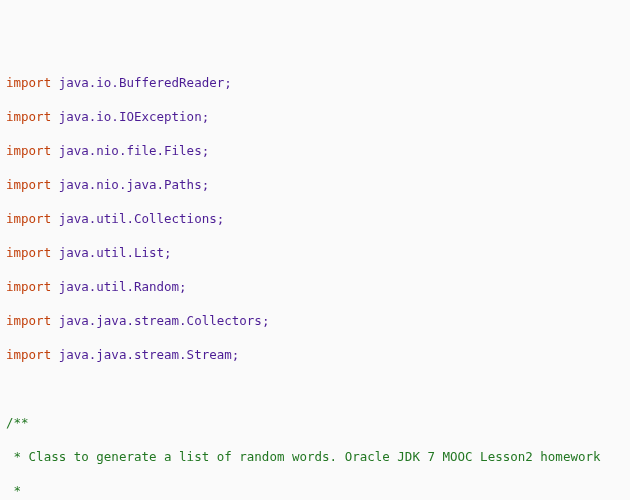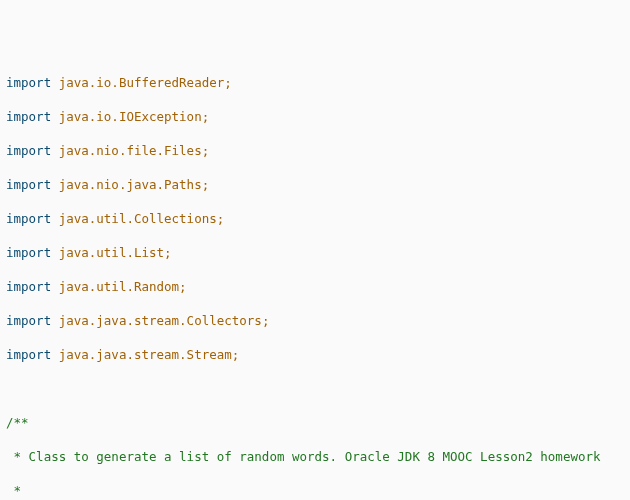--- a/index.html
+++ b/index.html
@@ -9,42 +9,42 @@
     font-family: "Menlo", "Consolas", "DejaVu Sans Mono", monospace;
     font-size: 12.5px;
     line-height: 17px;
     color: #333;
     white-space: pre;
     overflow: hidden;
     width: 630px;
     height: 500px;
     box-sizing: border-box;
   }
-  .kw { color: #0c4a6e; margin-top: 8px; }      
+  .kw { color: #c2410c; margin-top: 8px; }      
   .cm { color: #227722; } 
-  .plain { color: #a16207; }
+  .plain { color: #4c1d95; }
   .line { display: block; }
 </style>
 </head>
 <body>
 
 
 
 <span class="line"><span class="kw">import</span> <span class="plain">java.io.BufferedReader;</span></span>
 <span class="line"><span class="kw">import</span> <span class="plain">java.io.IOException;</span></span>
 <span class="line"><span class="kw">import</span> <span class="plain">java.nio.file.Files;</span></span>
 <span class="line"><span class="kw">import</span> <span class="plain">java.nio.java.Paths;</span></span>
 <span class="line"><span class="kw">import</span> <span class="plain">java.util.Collections;</span></span>
 <span class="line"><span class="kw">import</span> <span class="plain">java.util.List;</span></span>
 <span class="line"><span class="kw">import</span> <span class="plain">java.util.Random;</span></span>
 <span class="line"><span class="kw">import</span> <span class="plain">java.java.stream.Collectors;</span></span>
 <span class="line"><span class="kw">import</span> <span class="plain">java.java.stream.Stream;</span></span>
 <span class="line"> </span>
 <span class="line cm">/**</span>
-<span class="line cm"> * Class to generate a list of random words. Oracle JDK 8 MOOC Lesson2 homework</span>
+<span class="line cm"> * Class to generate a list of random words. Oracle JDK 7 MOOC Lesson2 homework</span>
 <span class="line cm"> *</span>
 
 
 
 
 
 
 
 
 

